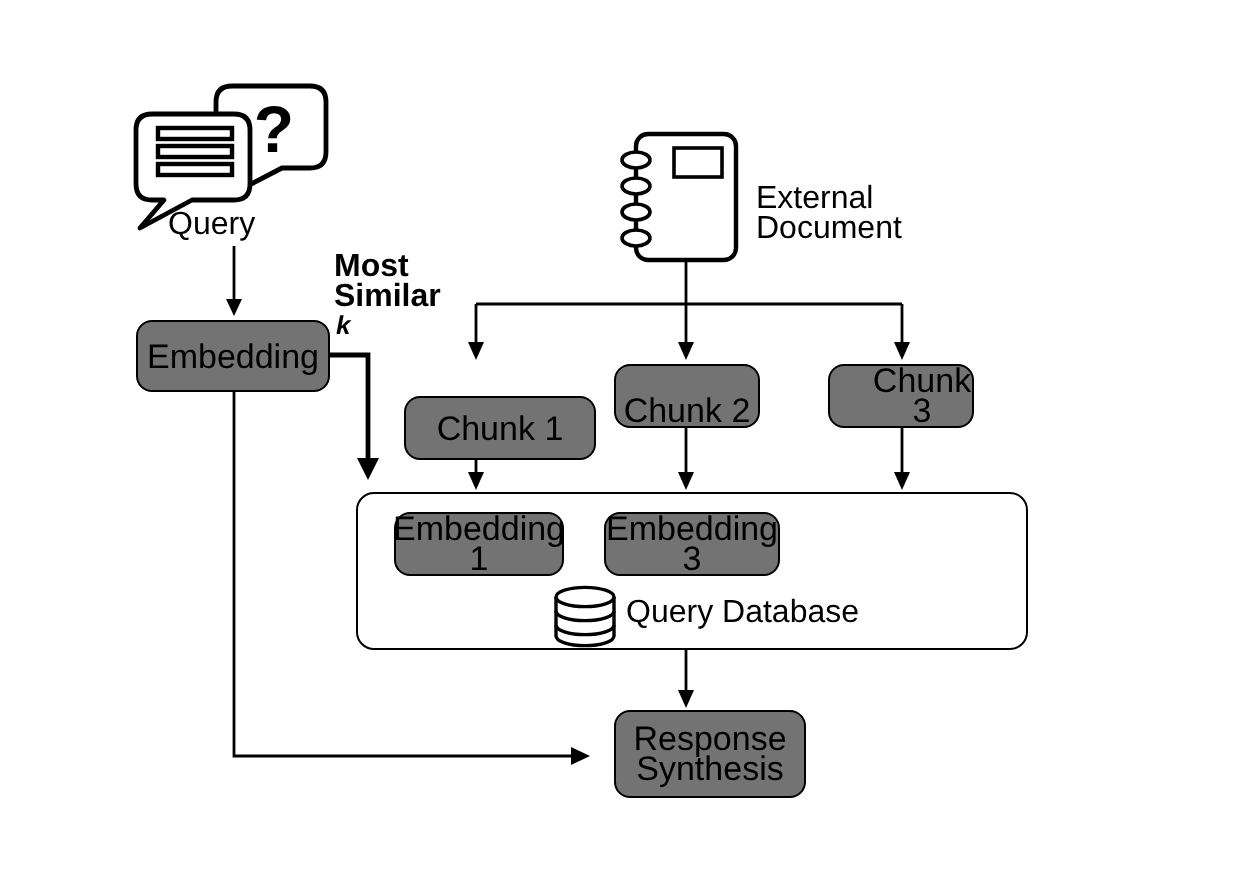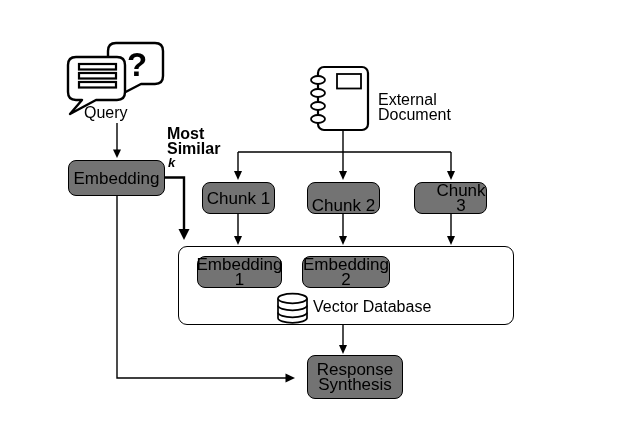--- a/index.html
+++ b/index.html
@@ -125,39 +125,39 @@
 Similar</div>
   <div class="k-label" style="left:168px; top:155px;">k</div>
 
   <div class="label" style="left:378px; top:93px;">External
 Document</div>
 
   <div class="node" style="left:68px; top:160px; width:97px; height:36px;">
     <span>Embedding</span>
   </div>
 
-  <div class="node" style="left:202px; top:182px; width:73px; height:32px;">
+  <div class="node" style="left:202px; top:198px; width:96px; height:32px;">
     <span>Chunk 1</span>
   </div>
   <div class="node" style="left:307px; top:182px; width:73px; height:32px;align-items:flex-end;">
     <span>Chunk 2</span>
   </div>
   <div class="node" style="left:414px; top:182px; width:73px; height:32px;padding-left:21px;">
     <span>Chunk 3</span>
   </div>
 
   <div class="group" style="left:178px; top:246px; width:336px; height:79px;"></div>
 
   <div class="node" style="left:197px; top:256px; width:85px; height:32px;">
     <span>Embedding 1</span>
   </div>
   <div class="node" style="left:302px; top:256px; width:88px; height:32px;">
-    <span>Embedding 2</span>
+    <span>Embedding 3</span>
   </div>
 
-  <div class="label" style="left:313px; top:300px;">Vector Database</div>
+  <div class="label" style="left:313px; top:300px;">Query Database</div>
 
   <div class="node" style="left:297px; top:355px; width:96px; height:44px;margin-left:10px;">
     <span>Response
 Synthesis</span>
   </div>
 
 </div>
 
 </body></html>

